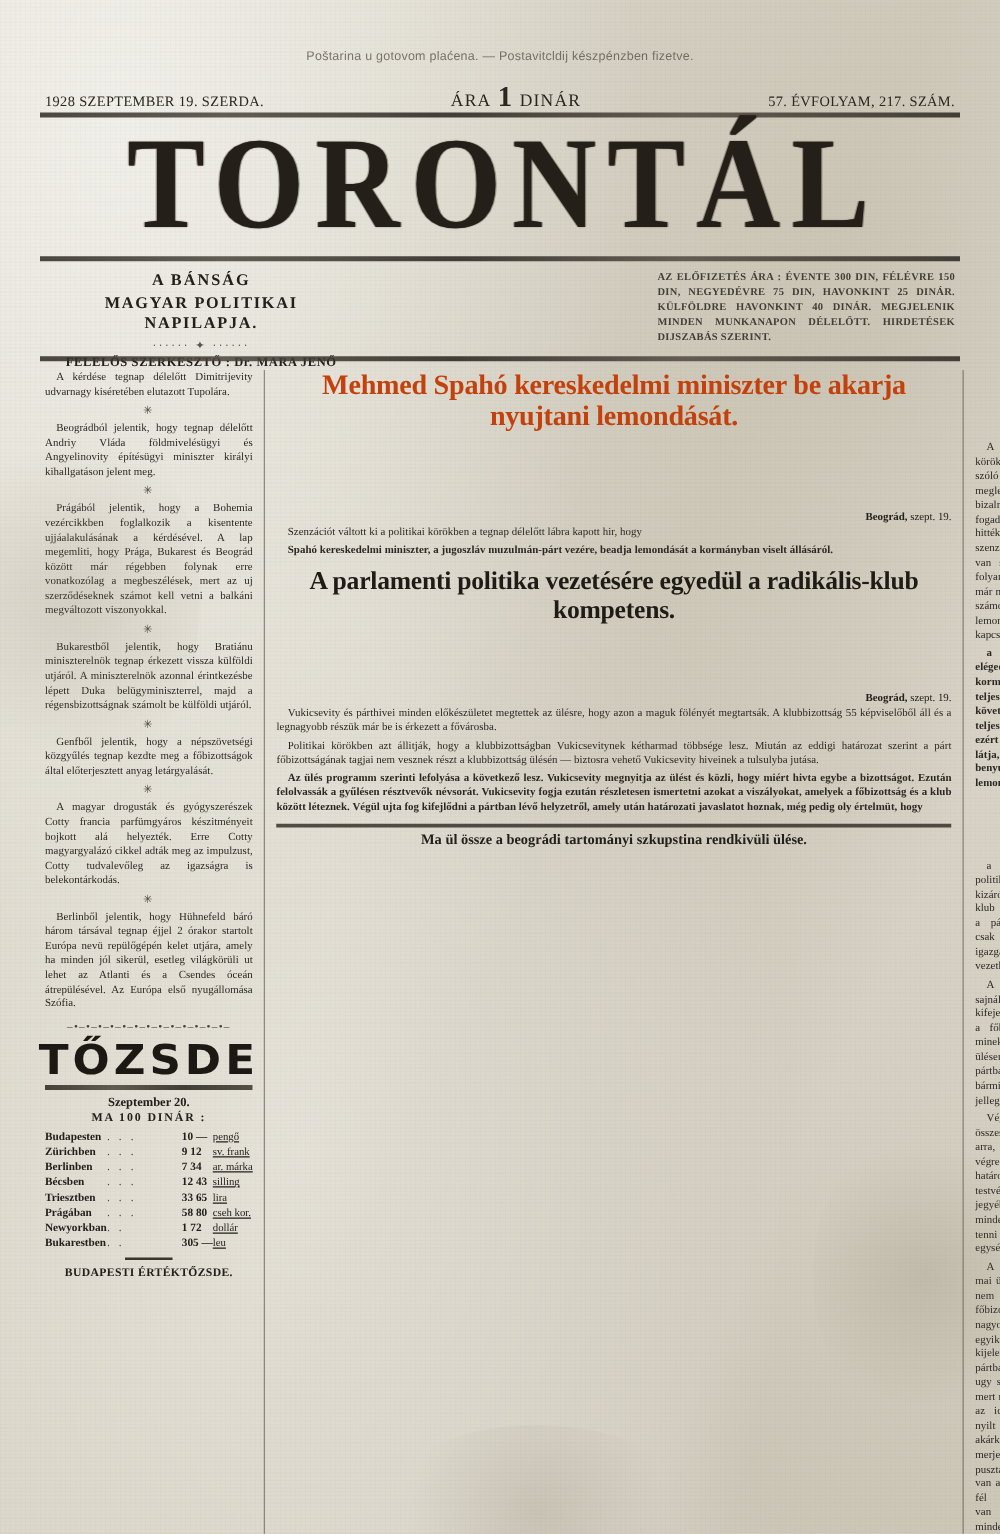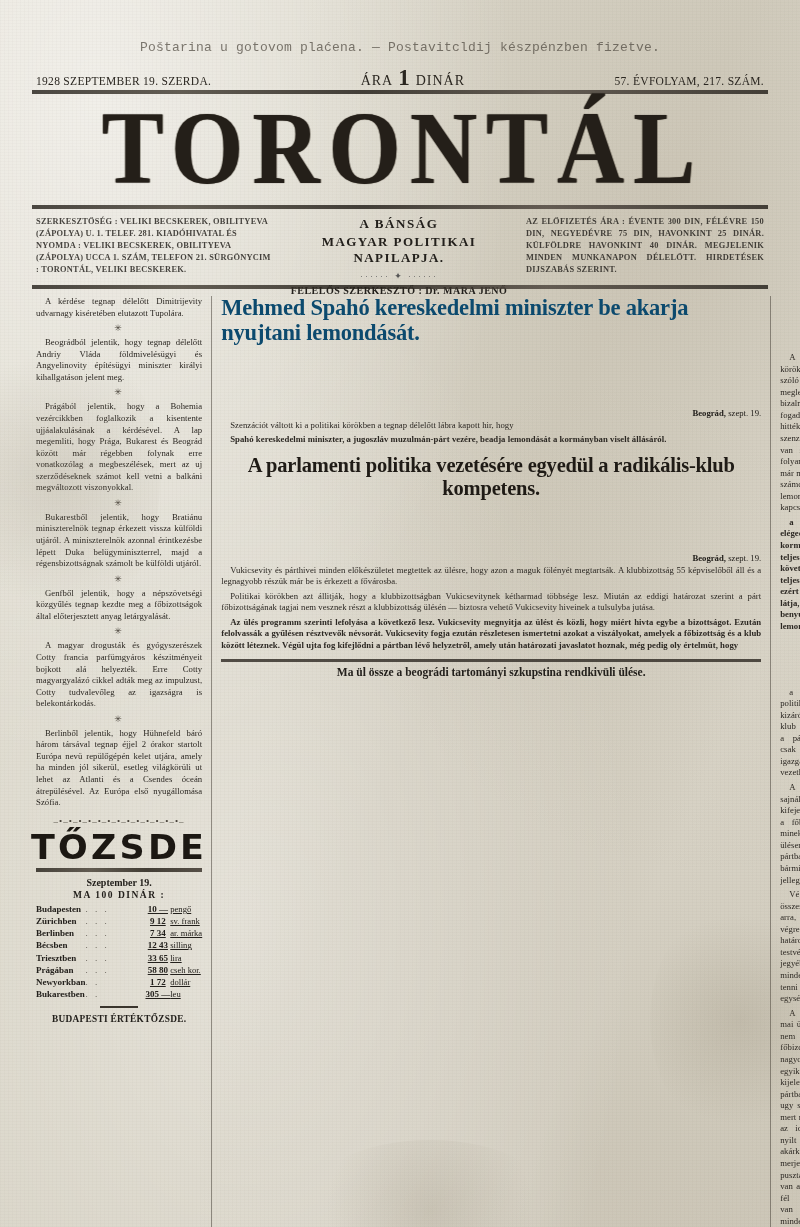--- a/index.html
+++ b/index.html
@@ -26,22 +26,22 @@
     position:absolute;inset:0;pointer-events:none;opacity:.5;
     background-image:
       repeating-linear-gradient(0deg, rgba(90,80,60,.045) 0 1px, rgba(0,0,0,0) 1px 3px),
       repeating-linear-gradient(90deg, rgba(90,80,60,.04) 0 1px, rgba(0,0,0,0) 1px 4px);
   }
   .sheet{position:absolute;inset:0;}
 
   
   .postal{
     position:absolute;left:0;right:0;top:40px;
-    text-align:center;font-size:13px;letter-spacing:.2px;
-    color:#4b453c;font-family:Liberation Mono, monospace;
+    text-align:center;font-size:10px;letter-spacing:.2px;
+    color:#4b453c;font-family:Liberation Sans, sans-serif;
   }
 
   
   .datebar{
     position:absolute;left:36px;right:36px;top:68px;
     display:flex;align-items:baseline;justify-content:space-between;
     font-size:11.5px;letter-spacing:.4px;color:#2a2620;
     font-family:"Liberation Serif",serif;
   }
   .datebar .mid{display:flex;align-items:baseline;gap:5px;font-size:14px;letter-spacing:1px;}
@@ -111,24 +111,24 @@
     margin:5px 0 4px;letter-spacing:2px;line-height:1;
   }
   .dline{
     text-align:right;font-size:8.7px;margin:1px 0 2px;
   }
   .dline .city{font-weight:bold;}
 
   
   .head-main{
     position:absolute;left:0;right:0;top:0;
-    text-align:left;
+    text-align:center;
     font-weight:bold;
     font-size:22.5px;line-height:1.1;letter-spacing:-.2px;
-    color:#0c4a6e;
+    color:#c2410c;
   }
   .head-block{margin-bottom:7px;}
 
   .head-2{
     text-align:center;font-weight:bold;
     font-size:20.5px;line-height:1.12;letter-spacing:-.2px;color:#1f1b16;
   }
   .sub-plain{
     text-align:center;font-weight:bold;font-size:11.5px;line-height:1.2;
     margin:2px 0 3px;
@@ -147,21 +147,21 @@
     text-align:center;line-height:1;color:#1c1813;
     transform:scaleX(1.06);
   }
   .tozsde-rule-bot{height:4px;background:linear-gradient(90deg,#2b2720,#4b443a,#262119,#3d362e);opacity:.85;margin-top:4px;}
   .tz-date{text-align:center;font-size:10px;font-weight:bold;margin-top:5px;}
   .tz-sub{text-align:center;font-size:9.5px;font-weight:bold;letter-spacing:1.5px;margin:2px 0 3px;}
   table.rates{width:100%;border-collapse:collapse;font-size:9px;}
   table.rates td{padding:1.1px 0;vertical-align:bottom;}
   td.city{font-weight:bold;white-space:nowrap;}
   td.dots{width:100%;color:#4a443c;letter-spacing:2.5px;font-size:9px;padding:0 2px;overflow:hidden;}
-  td.val{text-align:center;white-space:nowrap;font-weight:bold;padding-right:3px;text-decoration:underline;}
+  td.val{text-align:left;white-space:nowrap;font-weight:bold;padding-right:3px;}
   td.cur{white-space:nowrap;font-size:8.6px;text-decoration:underline;}
   .shortrule{width:38px;height:1.4px;background:#3a352d;margin:6px auto;}
   .ertek-h{text-align:center;font-size:9.3px;font-weight:bold;letter-spacing:.3px;margin-bottom:2px;}
   .ertek-b{font-size:8.7px;line-height:1.34;text-align:justify;text-indent:9px;}
 
   
   .fade1{opacity:.82;}
   .fade2{opacity:.7;}
   .smudge{
     position:absolute;pointer-events:none;border-radius:50%;
@@ -190,21 +190,20 @@
 
   <div class="rule-thick" style="top:90px"></div>
 
   <div class="masthead">
     <div class="title">TORONTÁL</div>
   </div>
 
   <div class="rule-thick" style="top:205px"></div>
 
   <div class="infobar">
-    <div class="info-left fade1">SZERKESZTŐSÉG : VELIKI BECSKEREK, OBILITYEVA (ZÁPOLYA) U. 1. TELEF. 281. KIADÓHIVATAL ÉS NYOMDA : VELIKI BECSKEREK, OBILITYEVA (ZÁPOLYA) UCCA 1. SZÁM, TELEFON 21. SÜRGÖNYCIM : TORONTÁL, VELIKI BECSKEREK.</div>
     <div class="info-center">
       <div class="c1">A BÁNSÁG</div>
       <div class="c2">MAGYAR POLITIKAI NAPILAPJA.</div>
       <div class="orn">······ ✦ ······</div>
       <div class="c3">FELELŐS SZERKESZTŐ : Dr. MARA JENŐ</div>
     </div>
     <div class="info-right fade1">AZ ELŐFIZETÉS ÁRA : ÉVENTE 300 DIN, FÉLÉVRE 150 DIN, NEGYEDÉVRE 75 DIN, HAVONKINT 25 DINÁR. KÜLFÖLDRE HAVONKINT 40 DINÁR. MEGJELENIK MINDEN MUNKANAPON DÉLELŐTT. HIRDETÉSEK DIJSZABÁS SZERINT.</div>
   </div>
 
   <div class="rule-thick" style="top:285px"></div>
@@ -225,21 +224,21 @@
         <div class="sep">✳</div>
         <p>A magyar drogusták és gyógyszerészek Cotty francia parfümgyáros készitményeit bojkott alá helyezték. Erre Cotty magyargyalázó cikkel adták meg az impulzust, Cotty tudvalevőleg az igazságra is belekontárkodás.</p>
         <div class="sep">✳</div>
         <p>Berlinből jelentik, hogy Hühnefeld báró három társával tegnap éjjel 2 órakor startolt Európa nevü repülőgépén kelet utjára, amely ha minden jól sikerül, esetleg világkörüli ut lehet az Atlanti és a Csendes óceán átrepülésével. Az Európa első nyugállomása Szófia.</p>
       </div>
 
       <div class="tozsde-wrap">
         <div class="ornrule">–•–•–•–•–•–•–•–•–•–•–•–•–•–</div>
         <div class="tozsde">TŐZSDE</div>
         <div class="tozsde-rule-bot"></div>
-        <div class="tz-date">Szeptember 19.</div>
+        <div class="tz-date">Szeptember 20.</div>
         <div class="tz-sub">MA 100 DINÁR :</div>
 
         <table class="rates">
           <tbody>
             <tr>
               <td class="city">Budapesten</td>
               <td class="dots">. . .</td>
               <td class="val">10 —</td>
               <td class="cur">pengő</td>
             </tr>

